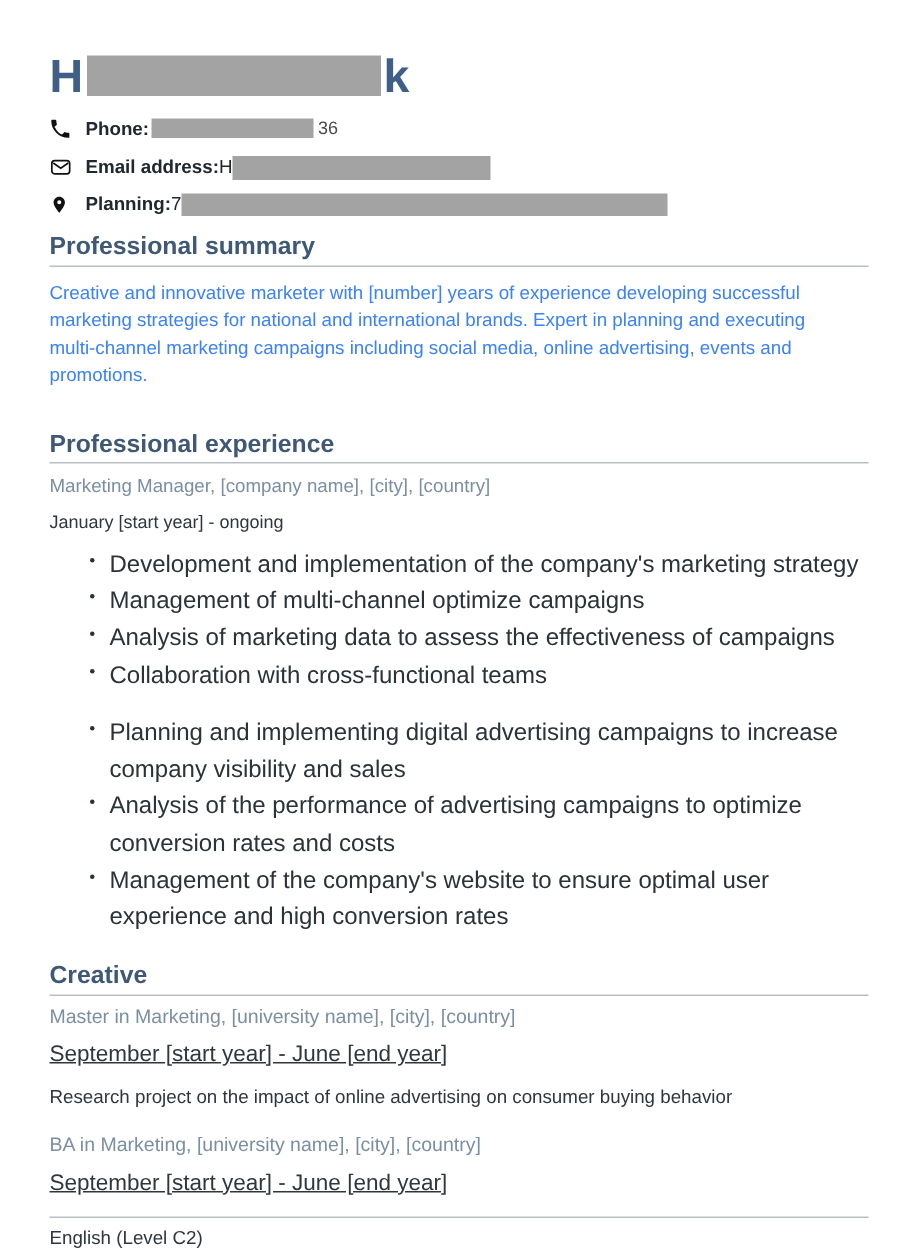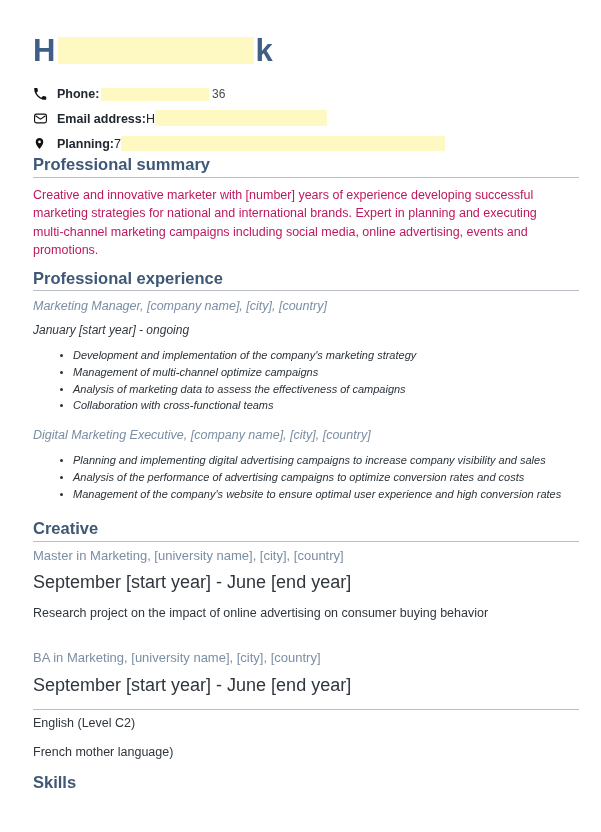--- a/index.html
+++ b/index.html
@@ -28,33 +28,33 @@
     margin-bottom: 9px;
   }
   .name-text {
     font-size: 31px;
     font-weight: bold;
     color: #3f5f86;
     letter-spacing: .2px;
     line-height: 1;
   }
   .redact {
-    background: #fef9c3;
+    background: #a3a3a3;
     display: inline-block;
     vertical-align: middle;
   }
   .name-redact {
     height: 27px;
     width: 196px;
     margin: 0 2px;
   }
 
   .contact-row {
     display: flex;
-    align-items: flex-end;
+    align-items: flex-start;
     height: 22px;
     margin-bottom: 3px;
   }
   .c-icon {
     width: 24px;
     min-width: 24px;
     display: flex;
     align-items: center;
     justify-content: flex-start;
     color: #1b1b1b;
@@ -90,74 +90,74 @@
   .rule {
     height: 1px;
     background: #b9bec4;
     width: 100%;
     margin-top: 2px;
   }
   .sec-head { margin-bottom: 8px; }
   .sec-head.tight { margin-bottom: 6px; }
 
   .s-summary  { }
-  .s-exp      { margin-top: 8px; }
+  .s-exp      { margin-top: 26px; }
   .s-edu      { margin-top: 15px; }
   .s-lang     { margin-top: 13px; }
   .s-skills   { margin-top: 12px; }
 
   
   .summary-text {
     font-size: 12.5px;
     line-height: 1.48;
-    color: #be185d;
+    color: #3b82f6;
     max-width: 530px;
   }
 
   .entry-title {
     font-size: 12.5px;
     color: #7b8ea3;
     margin-bottom: 9px;
     line-height: 1.2;
   }
   .entry-title.edu { font-size: 13px; }
   .entry-date {
     font-size: 12px;
     color: #2f363d;
     margin-bottom: 9px;
     line-height: 1.2;
   }
-  .entry-date.edu { font-size: 18px; margin-bottom: 12px; }
+  .entry-date.edu { font-size: 15px; margin-bottom: 12px; text-decoration: underline; }
   .edu-note {
     font-size: 12.5px;
     color: #2f363d;
-    margin-bottom: 29px;
+    margin-bottom: 16px;
     line-height: 1.2;
   }
 
   ul.bullets {
     margin: 0 0 0 0;
     padding-left: 40px;
     list-style: none;
   }
   ul.bullets li {
-    font-size: 11px;
+    font-size: 16px;
     color: #2b3238;
     line-height: 1.54;
     position: relative;
   }
   ul.bullets li::before {
     content: "";
     position: absolute;
     left: -13px; top: 7px;
     width: 3px; height: 3px;
     border-radius: 50%;
     background: #2b3238;
   }
-  .exp-block { margin-bottom: 14px; font-style: italic; }
+  .exp-block { margin-bottom: 14px; }
   .exp-block.last { margin-bottom: 0; }
 
   .lang-line {
     font-size: 12.5px;
     color: #2f363d;
     line-height: 1.2;
     margin-bottom: 14px;
   }
   .lang-line.last { margin-bottom: 9px; }
 </style>
@@ -226,21 +226,20 @@
       <div class="entry-date">January [start year] - ongoing</div>
       <ul class="bullets">
         <li>Development and implementation of the company's marketing strategy</li>
         <li>Management of multi-channel optimize campaigns</li>
         <li>Analysis of marketing data to assess the effectiveness of campaigns</li>
         <li>Collaboration with cross-functional teams</li>
       </ul>
     </div>
 
     <div class="exp-block last">
-      <div class="entry-title">Digital Marketing Executive, [company name], [city], [country]</div>
       <ul class="bullets">
         <li>Planning and implementing digital advertising campaigns to increase company visibility and sales</li>
         <li>Analysis of the performance of advertising campaigns to optimize conversion rates and costs</li>
         <li>Management of the company's website to ensure optimal user experience and high conversion rates</li>
       </ul>
     </div>
   </div>
 
   <div class="s-edu">
     <div class="sec-head tight">

